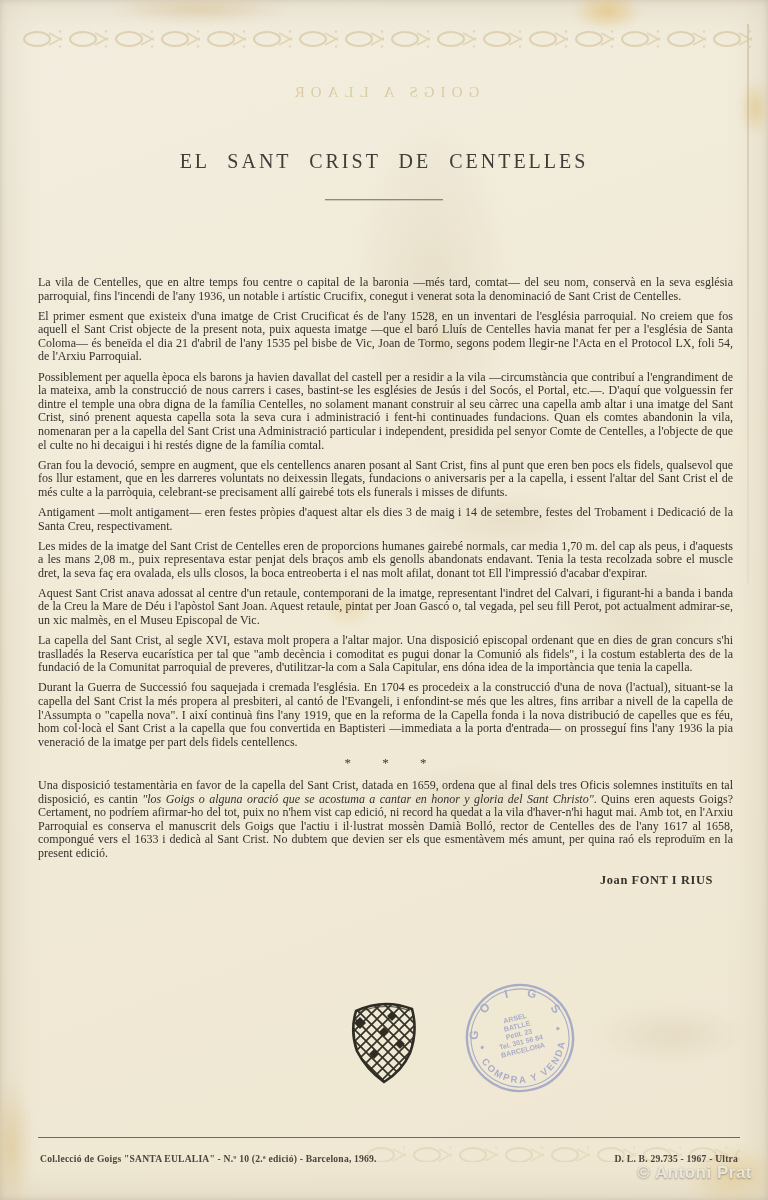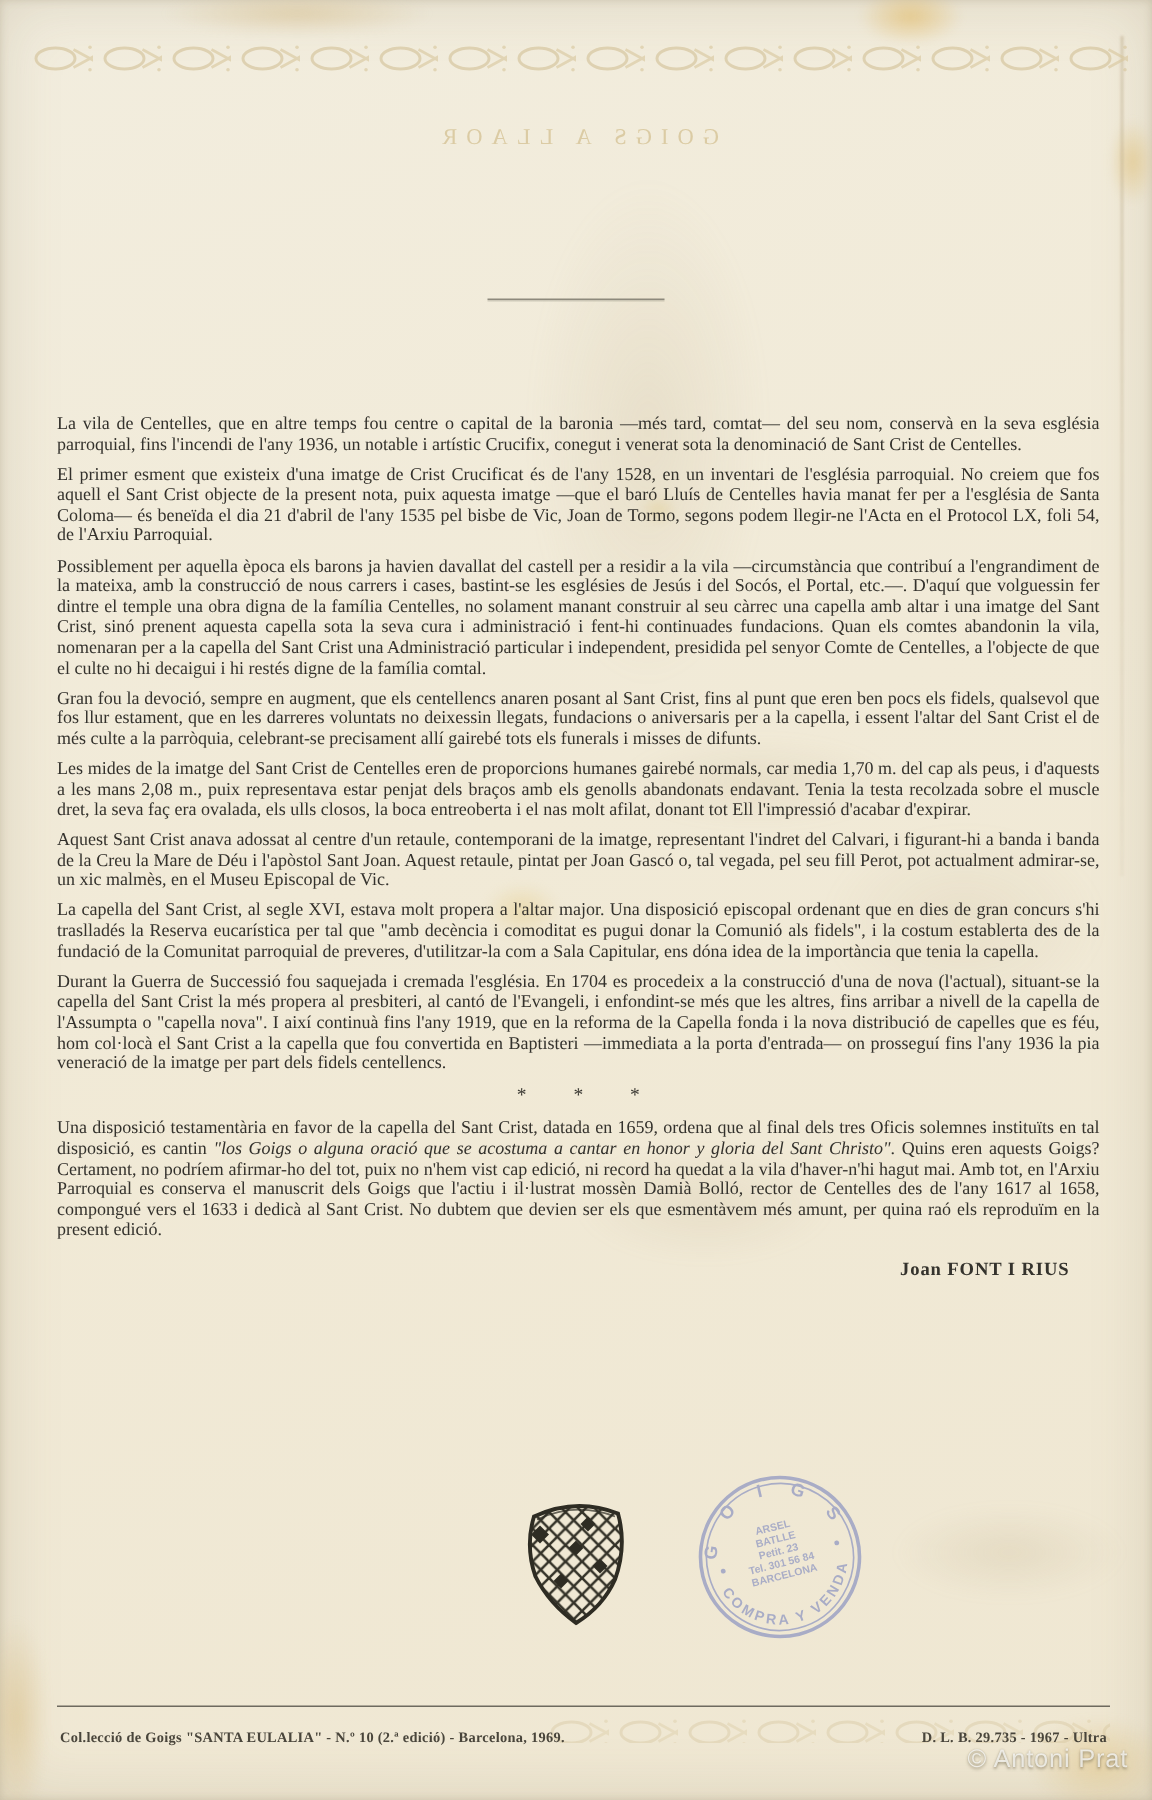--- a/index.html
+++ b/index.html
@@ -65,21 +65,21 @@
   
   .footer-rule{position:absolute;left:38px;top:1137px;right:28px;height:1px;background:#57534a;opacity:.85;}
   .footer-row{
     position:absolute;left:40px;right:30px;top:1153px;
     display:flex;justify-content:space-between;
     font-size:9.6px;font-weight:700;letter-spacing:.2px;color:#49453b;
     font-family:"Liberation Serif",serif;
   }
   .watermark{
     position:absolute;right:16px;top:1163px;
-    font-family:"Liberation Sans",sans-serif;font-size:17px;font-weight:400;
+    font-family:"Liberation Sans",sans-serif;font-size:17px;font-weight:700;
     color:rgba(252,252,250,.78);
     text-shadow:0 1px 2px rgba(110,100,75,.55), 0 0 1px rgba(110,100,75,.4);
     letter-spacing:.5px;
   }
 </style>
 </head>
 <body>
 
 <div class="paper">
 
@@ -105,28 +105,30 @@
     <rect x="0" y="0" width="736" height="18" fill="url(#chainpat)"></rect>
   </svg>
 
   <div class="ghost-line">GOIGS A LLAOR</div>
   <div class="ghost-blob gb1"></div>
   <div class="ghost-blob gb2"></div>
   <div class="ghost-blob gb3"></div>
   <div class="ghost-blob gb4"></div>
   <div class="ghost-blob gb5"></div>
 
+  <h1 class="title">EL SANT CRIST DE CENTELLES</h1>
   <div class="title-rule"></div>
 
   <div class="article">
     <div>
         <p><span>La vila de Centelles, que en altre temps fou centre o capital de la baronia —més tard, comtat— del seu nom, conservà en la seva església parroquial, fins l'incendi de l'any 1936, un notable i artístic Crucifix, conegut i venerat sota la denominació de Sant Crist de Centelles.</span></p>
         <p><span>El primer esment que existeix d'una imatge de Crist Crucificat és de l'any 1528, en un inventari de l'església parroquial. No creiem que fos aquell el Sant Crist objecte de la present nota, puix aquesta imatge —que el baró Lluís de Centelles havia manat fer per a l'església de Santa Coloma— és beneïda el dia 21 d'abril de l'any 1535 pel bisbe de Vic, Joan de Tormo, segons podem llegir-ne l'Acta en el Protocol LX, foli 54, de l'Arxiu Parroquial.</span></p>
         <p><span>Possiblement per aquella època els barons ja havien davallat del castell per a residir a la vila —circumstància que contribuí a l'engrandiment de la mateixa, amb la construcció de nous carrers i cases, bastint-se les esglésies de Jesús i del Socós, el Portal, etc.—. D'aquí que volguessin fer dintre el temple una obra digna de la família Centelles, no solament manant construir al seu càrrec una capella amb altar i una imatge del Sant Crist, sinó prenent aquesta capella sota la seva cura i administració i fent-hi continuades fundacions. Quan els comtes abandonin la vila, nomenaran per a la capella del Sant Crist una Administració particular i independent, presidida pel senyor Comte de Centelles, a l'objecte de que el culte no hi decaigui i hi restés digne de la família comtal.</span></p>
         <p><span>Gran fou la devoció, sempre en augment, que els centellencs anaren posant al Sant Crist, fins al punt que eren ben pocs els fidels, qualsevol que fos llur estament, que en les darreres voluntats no deixessin llegats, fundacions o aniversaris per a la capella, i essent l'altar del Sant Crist el de més culte a la parròquia, celebrant-se precisament allí gairebé tots els funerals i misses de difunts.</span></p>
+        <p><span>Antigament —molt antigament— eren festes pròpies d'aquest altar els dies 3 de maig i 14 de setembre, festes del Trobament i Dedicació de la Santa Creu, respectivament.</span></p>
         <p><span>Les mides de la imatge del Sant Crist de Centelles eren de proporcions humanes gairebé normals, car media 1,70 m. del cap als peus, i d'aquests a les mans 2,08 m., puix representava estar penjat dels braços amb els genolls abandonats endavant. Tenia la testa recolzada sobre el muscle dret, la seva faç era ovalada, els ulls closos, la boca entreoberta i el nas molt afilat, donant tot Ell l'impressió d'acabar d'expirar.</span></p>
         <p><span>Aquest Sant Crist anava adossat al centre d'un retaule, contemporani de la imatge, representant l'indret del Calvari, i figurant-hi a banda i banda de la Creu la Mare de Déu i l'apòstol Sant Joan. Aquest retaule, pintat per Joan Gascó o, tal vegada, pel seu fill Perot, pot actualment admirar-se, un xic malmès, en el Museu Episcopal de Vic.</span></p>
         <p><span>La capella del Sant Crist, al segle XVI, estava molt propera a l'altar major. Una disposició episcopal ordenant que en dies de gran concurs s'hi traslladés la Reserva eucarística per tal que "amb decència i comoditat es pugui donar la Comunió als fidels", i la costum establerta des de la fundació de la Comunitat parroquial de preveres, d'utilitzar-la com a Sala Capitular, ens dóna idea de la importància que tenia la capella.</span></p>
         <p><span>Durant la Guerra de Successió fou saquejada i cremada l'església. En 1704 es procedeix a la construcció d'una de nova (l'actual), situant-se la capella del Sant Crist la més propera al presbiteri, al cantó de l'Evangeli, i enfondint-se més que les altres, fins arribar a nivell de la capella de l'Assumpta o "capella nova". I així continuà fins l'any 1919, que en la reforma de la Capella fonda i la nova distribució de capelles que es féu, hom col·locà el Sant Crist a la capella que fou convertida en Baptisteri —immediata a la porta d'entrada— on prosseguí fins l'any 1936 la pia veneració de la imatge per part dels fidels centellencs.</span></p>
       </div>
     <div class="separator">* * *</div>
     <div>
         <p><span>Una disposició testamentària en favor de la capella del Sant Crist, datada en 1659, ordena que al final dels tres Oficis solemnes instituïts en tal disposició, es cantin </span><i>"los Goigs o alguna oració que se acostuma a cantar en honor y gloria del Sant Christo"</i><span>. Quins eren aquests Goigs? Certament, no podríem afirmar-ho del tot, puix no n'hem vist cap edició, ni record ha quedat a la vila d'haver-n'hi hagut mai. Amb tot, en l'Arxiu Parroquial es conserva el manuscrit dels Goigs que l'actiu i il·lustrat mossèn Damià Bolló, rector de Centelles des de l'any 1617 al 1658, compongué vers el 1633 i dedicà al Sant Crist. No dubtem que devien ser els que esmentàvem més amunt, per quina raó els reproduïm en la present edició.</span></p>
       </div>
     <div class="signature">Joan FONT I RIUS</div>

